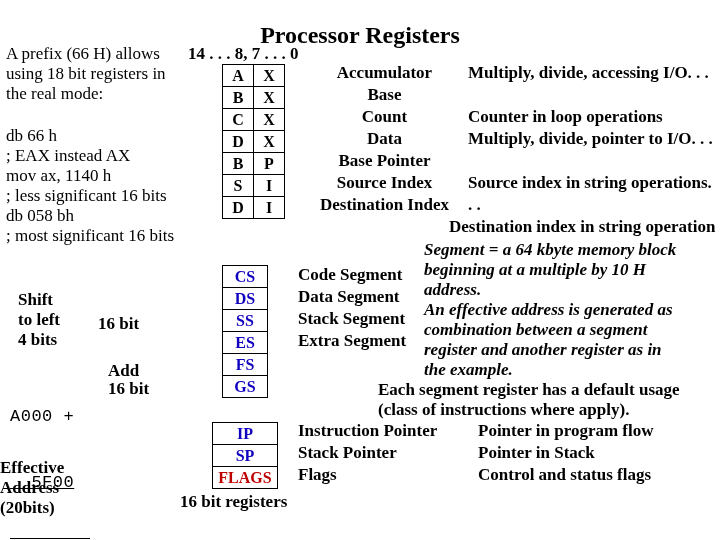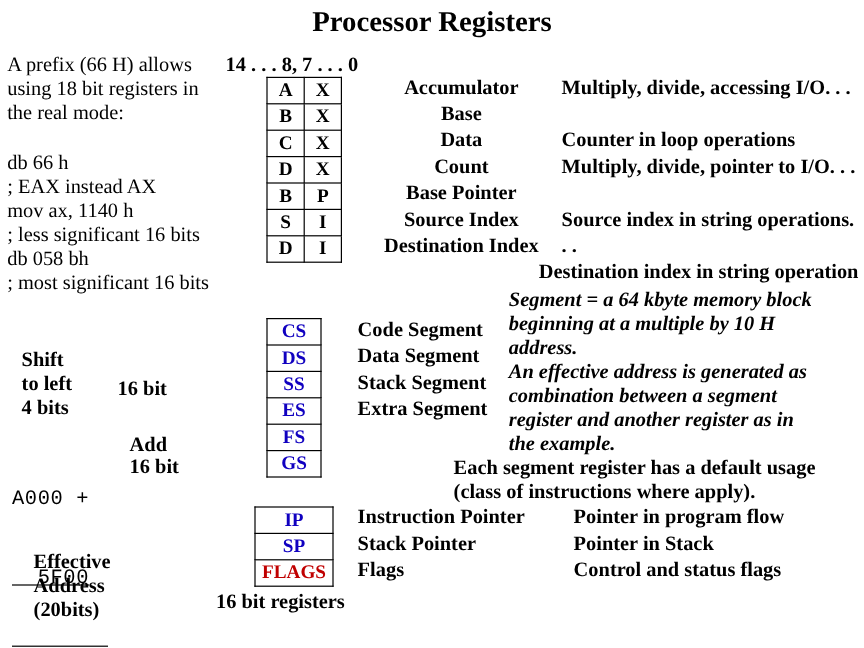--- a/index.html
+++ b/index.html
@@ -11,21 +11,21 @@
     font-family: "Times New Roman", serif;
     font-size: 17px;
     color: #000;
     position: relative;
     overflow: hidden;
   }
   .title {
     text-align: center;
     font-size: 24px;
     font-weight: bold;
-    padding-top: 6px;
+    padding-top: 22px;
   }
   .abs { position: absolute; }
   .bold { font-weight: bold; }
   table.reg { border-collapse: collapse; }
   table.reg td {
     border: 1px solid #000;
     text-align: center;
     font-weight: bold;
     font-size: 16px;
     padding: 0;
@@ -80,22 +80,22 @@
   <tr>
         <td>D</td>
         <td>I</td>
       </tr>
 </tbody>
   </table>
 
 <div class="abs bold" style="left:320px; top:62px; line-height:22px;text-align:center;">
   <div>Accumulator</div>
   <div>Base</div>
+  <div>Count</div>
   <div>Data</div>
-  <div>Count</div>
   <div>Base Pointer</div>
   <div>Source Index</div>
   <div>Destination Index</div>
 </div>
 
 <div class="abs bold" style="left:468px; top:62px; line-height:22px;">
   <div>Multiply, divide, accessing I/O. . .</div>
   <div>&nbsp;</div>
   <div>Counter in loop operations</div>
   <div>Multiply, divide, pointer to I/O. . .</div>
@@ -124,21 +124,21 @@
   <div>A000 +</div>
   <div style="text-decoration:underline;">  5F00</div>
   <div class="line-a5f00"></div>
   
 </div>
 <div class="abs bold" style="left:108px; top:362px; line-height:18px;">
   <div>Add</div>
   <div>16 bit</div>
 </div>
 
-<div class="abs bold" style="left:28px; top:458px; line-height:20px;">
+<div class="abs bold" style="left:0; top:458px; line-height:20px;">
   <div>Effective</div>
   <div>Address</div>
   <div>(20bits)</div>
 </div>
 
 <table class="reg seg abs" style="left:222px; top:265px;">
   <tbody>
       <tr>
         <td class="w44">CS</td>
       </tr>

